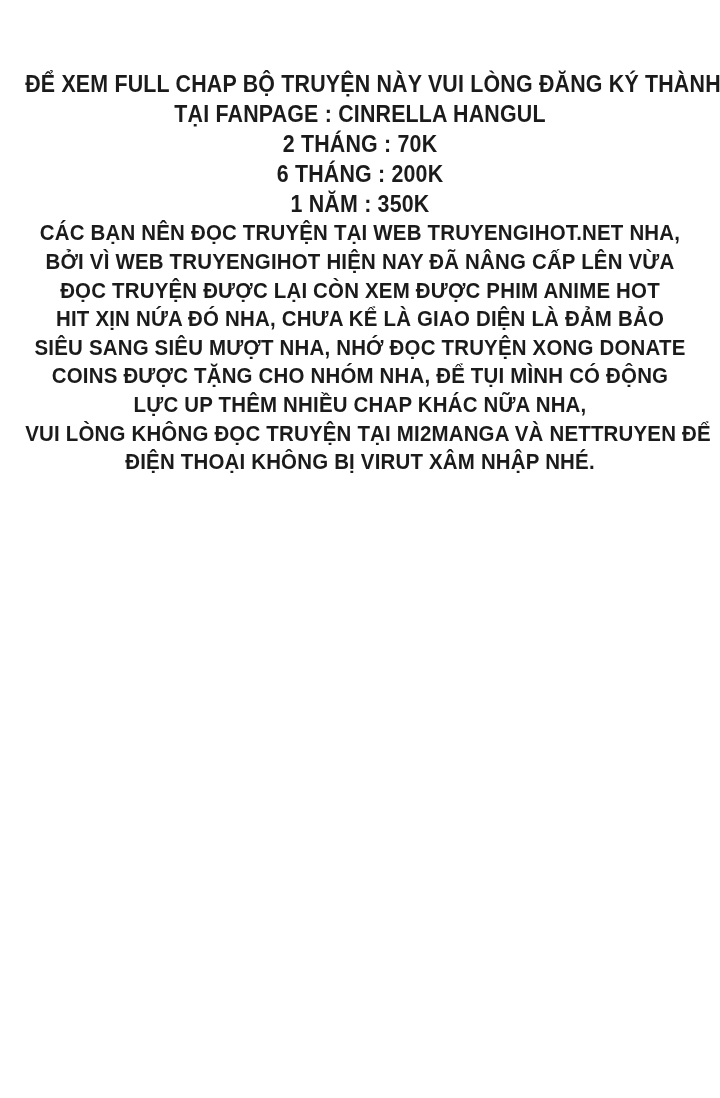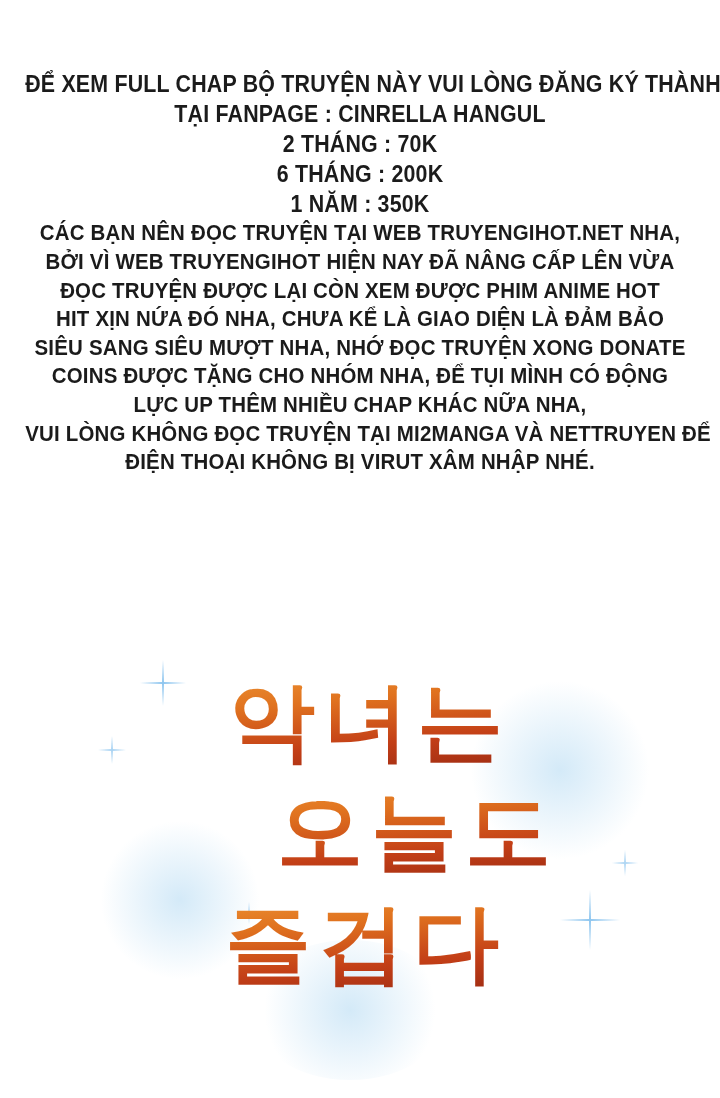--- a/index.html
+++ b/index.html
@@ -144,31 +144,14 @@
     <span class="line sz-md">BỞI VÌ WEB TRUYENGIHOT HIỆN NAY ĐÃ NÂNG CẤP LÊN VỪA</span>
     <span class="line sz-md">ĐỌC TRUYỆN ĐƯỢC LẠI CÒN XEM ĐƯỢC PHIM ANIME HOT</span>
     <span class="line sz-md">HIT XỊN NỨA ĐÓ NHA, CHƯA KỂ LÀ GIAO DIỆN LÀ ĐẢM BẢO</span>
     <span class="line sz-md">SIÊU SANG SIÊU MƯỢT NHA, NHỚ ĐỌC TRUYỆN XONG DONATE</span>
     <span class="line sz-md">COINS ĐƯỢC TẶNG CHO NHÓM NHA, ĐỂ TỤI MÌNH CÓ ĐỘNG</span>
     <span class="line sz-md">LỰC UP THÊM NHIỀU CHAP KHÁC NỮA NHA,</span>
     <span class="line sz-md">VUI LÒNG KHÔNG ĐỌC TRUYỆN TẠI MI2MANGA VÀ NETTRUYEN ĐỂ</span>
     <span class="line sz-md">ĐIỆN THOẠI KHÔNG BỊ VIRUT XÂM NHẬP NHÉ.</span>
   </div>
 
-  <div class="title-art">
-    <div class="glow glow-a"></div>
-    <div class="glow glow-b"></div>
-    <div class="glow glow-c"></div>
-
-    <div class="spark spark-a"></div>
-    <div class="spark spark-b"></div>
-    <div class="spark spark-c"></div>
-    <div class="spark spark-d"></div>
-    <div class="spark spark-e"></div>
-
-    <div class="kr-title">
-      <div class="kr-line kr-1">악녀는</div>
-      <div class="kr-line kr-2">오늘도</div>
-      <div class="kr-line kr-3">즐겁다</div>
-    </div>
-  </div>
 
 </div>
 
 </body></html>

